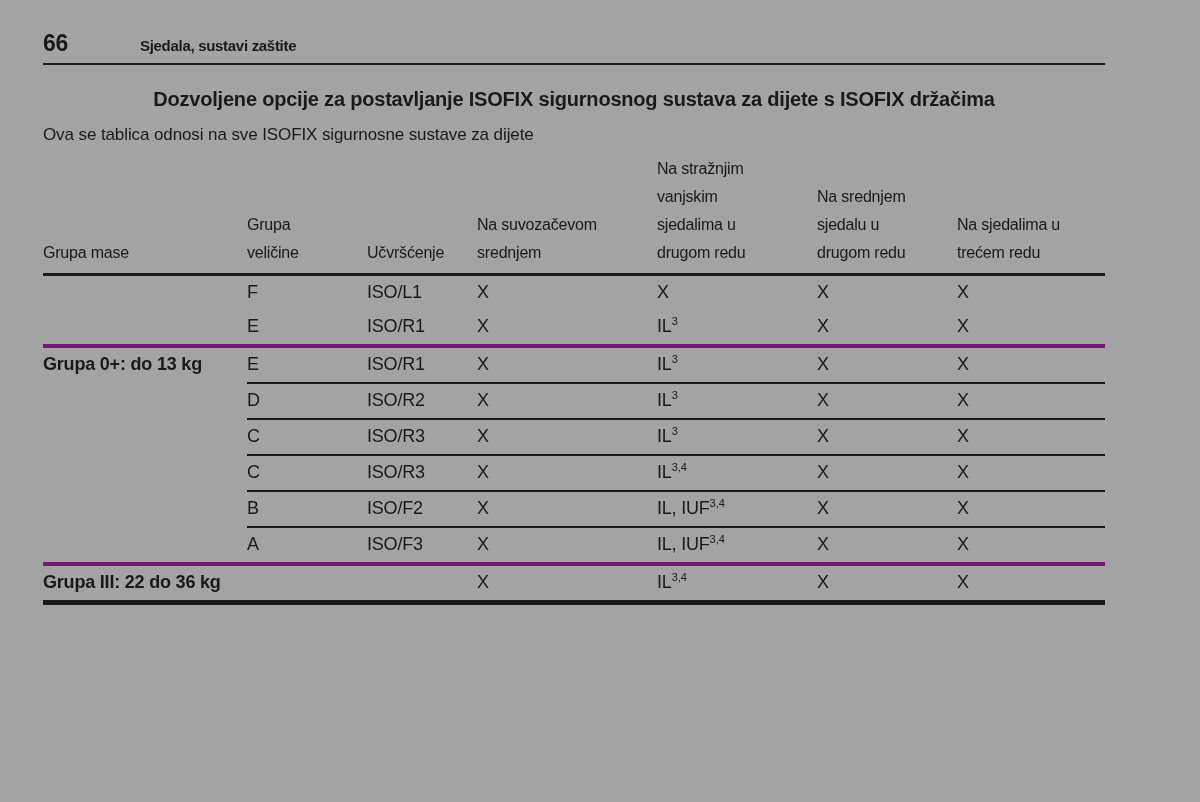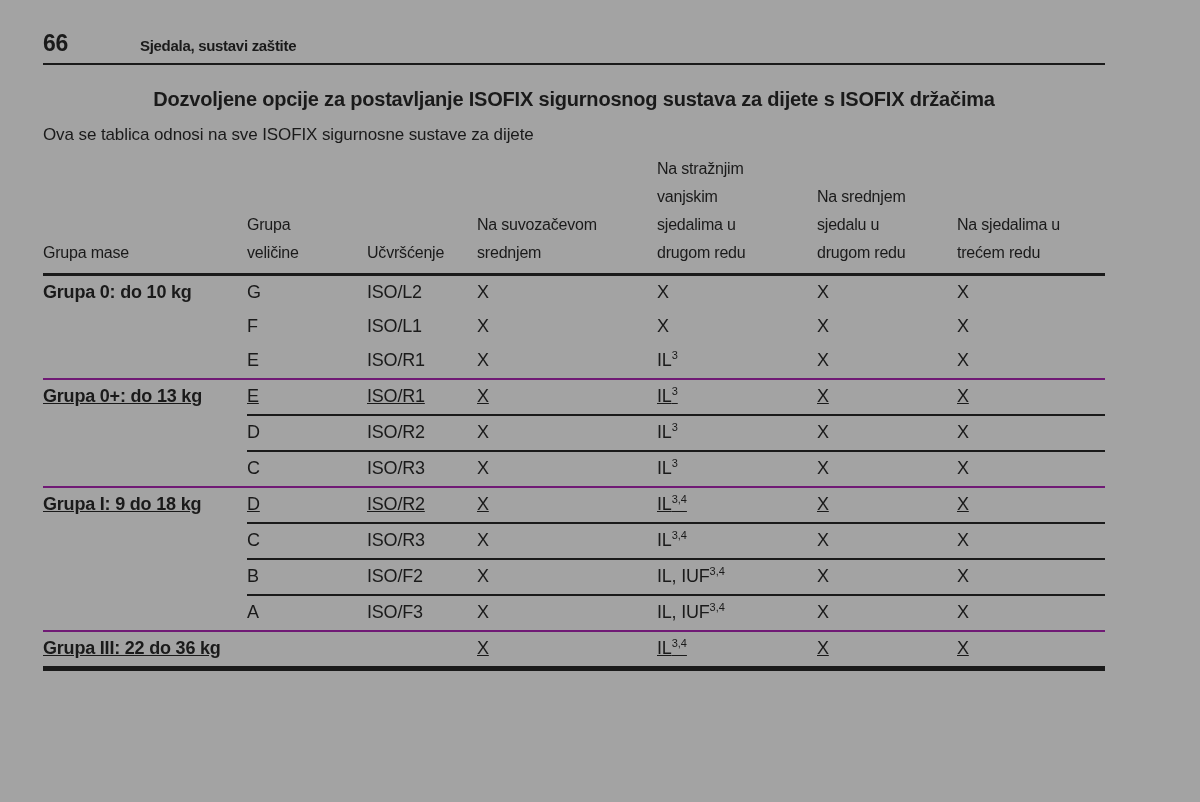--- a/index.html
+++ b/index.html
@@ -80,22 +80,21 @@
   }
   .isofix-table td.mass { font-weight: 700; }
   .isofix-table sup {
     font-size: 11px;
     line-height: 0;
     vertical-align: super;
     letter-spacing: 0;
   }
   
   .isofix-table tr.sep-full td {
-    border-top: 2px solid #701a75;
-    text-decoration: underline;
+    border-top: 4px solid #701a75;
   }
   .isofix-table tr.sep-partial td:not(:first-child) {
     border-top: 2px solid #1a1a1a;
   }
   .isofix-table tr.last-row td {
     border-bottom: 5px solid #1a1a1a;
   }
 </style>
 </head>
 <body>
@@ -135,29 +134,20 @@
 drugom redu</th>
         <th>Na srednjem
 sjedalu u
 drugom redu</th>
         <th>Na sjedalima u
 trećem redu</th>
       </tr>
     </thead>
     <tbody id="table-body">
         <tr>
-          <td class="mass">Grupa 0: do 10 kg</td>
-          <td class="size">G</td>
-          <td class="fixture">ISO/L2</td>
-          <td>X</td>
-          <td>X</td>
-          <td>X</td>
-          <td>X</td>
-        </tr>
-        <tr>
           <td class="mass"></td>
           <td class="size">F</td>
           <td class="fixture">ISO/L1</td>
           <td>X</td>
           <td>X</td>
           <td>X</td>
           <td>X</td>
         </tr>
         <tr>
           <td class="mass"></td>
@@ -188,29 +178,20 @@
         </tr>
         <tr class="sep-partial">
           <td class="mass"></td>
           <td class="size">C</td>
           <td class="fixture">ISO/R3</td>
           <td>X</td>
           <td>IL<sup>3</sup></td>
           <td>X</td>
           <td>X</td>
         </tr>
-        <tr class="sep-full">
-          <td class="mass">Grupa I: 9 do 18 kg</td>
-          <td class="size">D</td>
-          <td class="fixture">ISO/R2</td>
-          <td>X</td>
-          <td>IL<sup>3,4</sup></td>
-          <td>X</td>
-          <td>X</td>
-        </tr>
         <tr class="sep-partial">
           <td class="mass"></td>
           <td class="size">C</td>
           <td class="fixture">ISO/R3</td>
           <td>X</td>
           <td>IL<sup>3,4</sup></td>
           <td>X</td>
           <td>X</td>
         </tr>
         <tr class="sep-partial">

